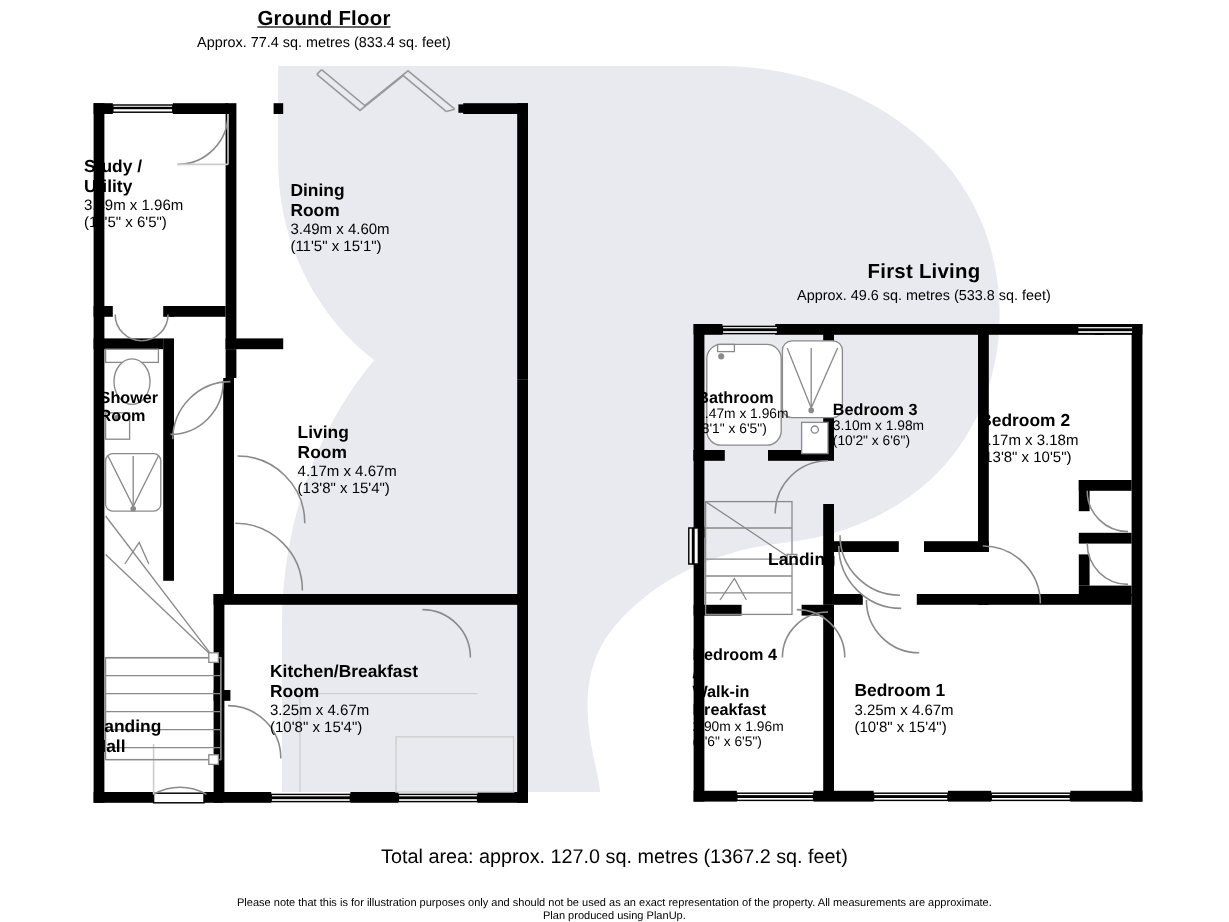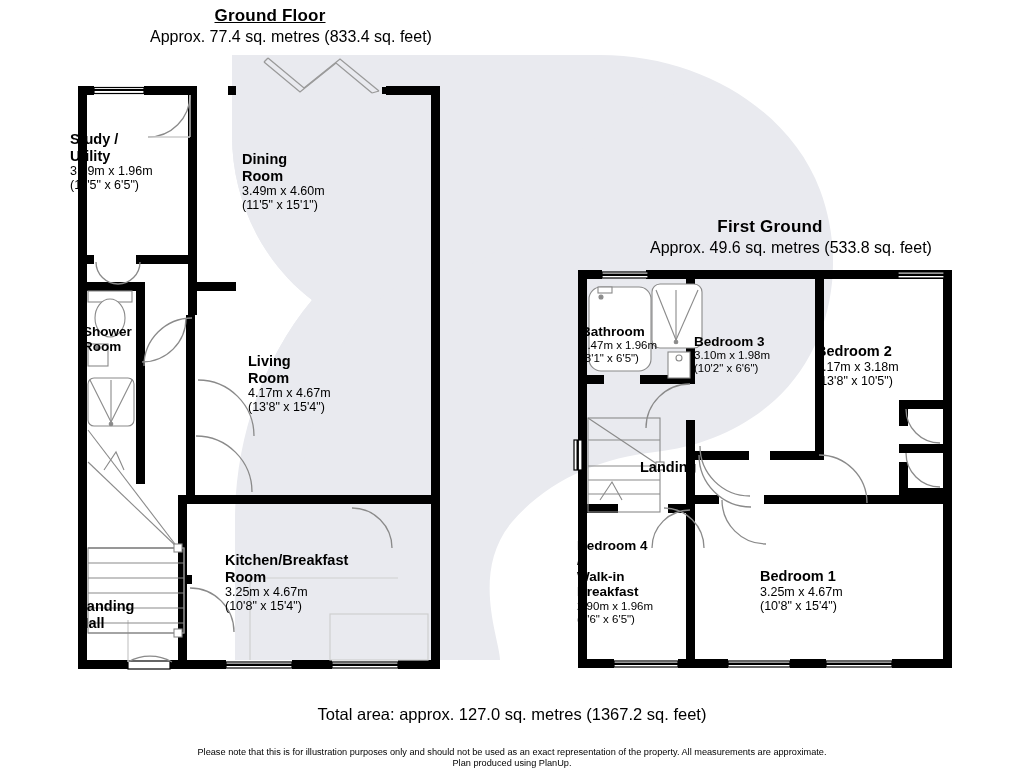--- a/index.html
+++ b/index.html
@@ -26,21 +26,21 @@
     position: absolute;
     text-align: center;
     font-weight: bold;
     font-size: 17px;
     letter-spacing: 0.2px;
     white-space: nowrap;
   }
   .floor-sub {
     position: absolute;
     text-align: center;
-    font-size: 16px;
+    font-size: 12px;
     white-space: nowrap;
   }
   .room {
     position: absolute;
     text-align: left;
     line-height: 1.14;
     white-space: nowrap;
   }
   .room .rname {
     font-weight: bold;
@@ -337,21 +337,21 @@
 
       <path d="M 906 409 A 34 34 0 0 0 940 443" stroke="#8a8a8a"></path>
       <path d="M 906 453 A 34 34 0 0 0 940 487" stroke="#8a8a8a"></path>
     </g>
   </g>
 </svg>
 
 <div class="floor-title" style="left:150px; top:6px; width:240px;text-decoration:underline;">Ground Floor</div>
 <div class="floor-sub" style="left:150px; top:28px; width:240px;">Approx. 77.4 sq. metres (833.4 sq. feet)</div>
 
-<div class="floor-title" style="left:650px; top:217px; width:240px;">First Ground</div>
+<div class="floor-title" style="left:650px; top:217px; width:240px;">First Living</div>
 <div class="floor-sub" style="left:650px; top:239px; width:240px;">Approx. 49.6 sq. metres (533.8 sq. feet)</div>
 
 <div class="room" style="left:70px; top:131px; width:140px;">
   <span class="rname">Study /</span>
   <span class="rname">Utility</span>
   <span class="rdim">3.49m x 1.96m</span>
   <span class="rdim2">(11'5" x 6'5")</span>
 </div>
 
 <div class="room" style="left:242px; top:151px; width:132px;">
@@ -409,21 +409,21 @@
 
 <div class="room small" style="left:577px; top:538px; width:118px;">
   <span class="rname">Bedroom 4</span>
   <span class="rname">/</span>
   <span class="rname">Walk-in</span>
   <span class="rname">Breakfast</span>
   <span class="rdim">2.90m x 1.96m</span>
   <span class="rdim2">(9'6" x 6'5")</span>
 </div>
 
-<div class="room" style="left:760px; top:568px; width:130px;">
+<div class="room" style="left:712px; top:568px; width:130px;">
   <span class="rname">Bedroom 1</span>
   <span class="rdim">3.25m x 4.67m</span>
   <span class="rdim2">(10'8" x 15'4")</span>
 </div>
 
 <div class="footer-total">Total area: approx. 127.0 sq. metres (1367.2 sq. feet)</div>
 <div class="footer-note">
   <span>Please note that this is for illustration purposes only and should not be used as an exact representation of the property. All measurements are approximate.</span><br>
   <span>Plan produced using PlanUp.</span>
 </div>

